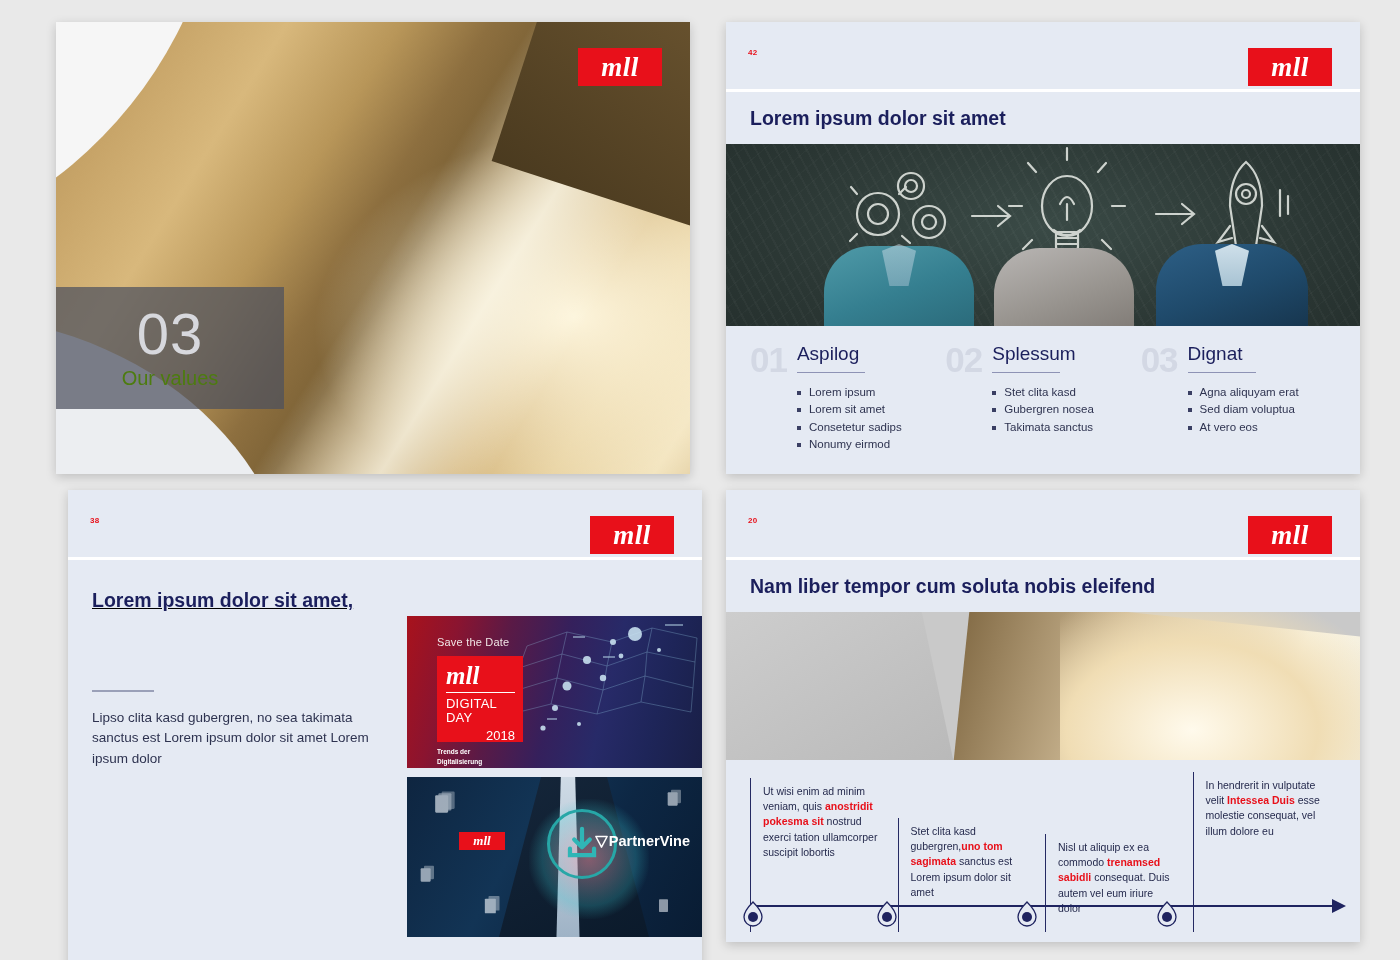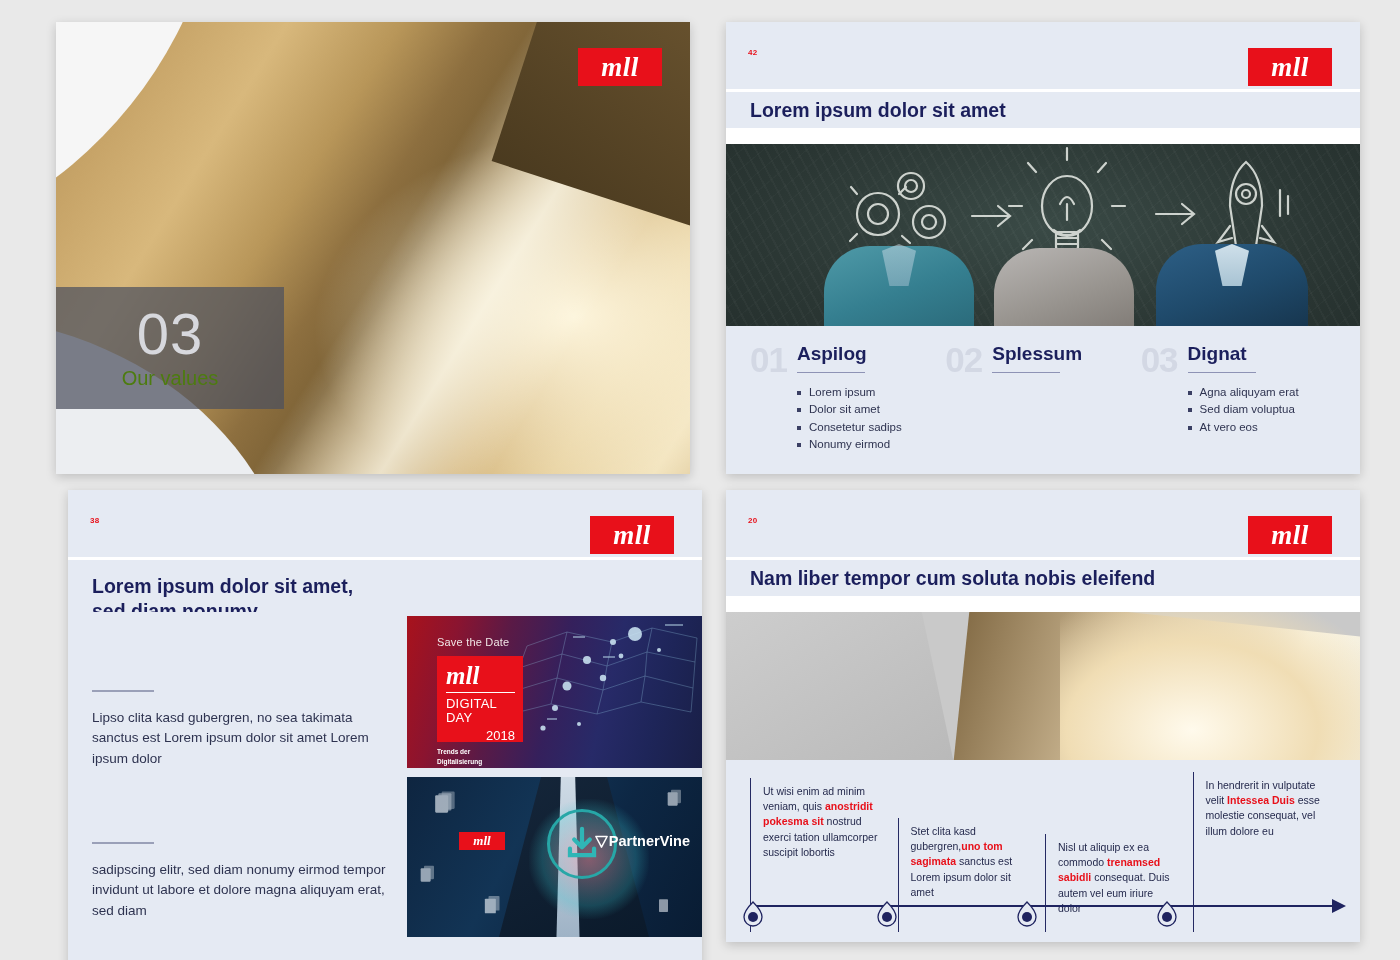--- a/index.html
+++ b/index.html
@@ -38,21 +38,21 @@
   .logo-header { position: absolute; right: 28px; top: 26px; width: 84px; height: 38px; font-size: 27px; }
 
   .page-num {
     position: absolute; left: 22px; top: 26px;
     font-size: 8px; color: #e8101a; font-weight: 700; letter-spacing: .3px;
   }
 
   
   .head-band { position: absolute; left: 0; right: 0; top: 0; height: 67px; background: #e5eaf3; }
   .title-band {
-    position: absolute; left: 0; right: 0; top: 70px; height: 36px;
+    position: absolute; left: 0; right: 0; top: 70px; height: 52px;
     background: #e5eaf3; display: flex; align-items: center; padding-left: 24px;
   }
   .title-band h1 { font-size: 19.5px; color: #1b1f5c; font-weight: 700; line-height: 1.28; }
 
   
   .gold-a { position: absolute; inset: 0; background: #ffffff; }
   .gold-a .blob {
     position: absolute; left: -80px; top: -120px; width: 820px; height: 700px;
     background:
       radial-gradient(ellipse 420px 300px at 72% 62%, rgba(255,248,225,.95) 0%, rgba(255,248,225,0) 62%),
@@ -111,34 +111,34 @@
   .collar { position: absolute; bottom: 40px; left: 50%; transform: translateX(-50%); width: 34px; height: 42px;
             background: linear-gradient(180deg,#cfe0ea,#a8c3d3); clip-path: polygon(50% 0,100% 16%,78% 100%,22% 100%,0 16%); }
 
   .cols {
     position: absolute; left: 0; right: 0; top: 304px; bottom: 0;
     background: #e5eaf3; display: flex; padding: 18px 24px 0 24px;
   }
   .col { flex: 1; display: flex; gap: 10px; padding-right: 10px; }
   .col .idx { font-size: 35px; font-weight: 700; color: #d3d8e4; line-height: .92; letter-spacing: -1px; }
   .col .body { flex: 1; }
-  .col h2 { font-size: 19px; font-weight: 700; color: #1b1f5c; line-height: 1; }
+  .col h2 { font-size: 19px; font-weight: 400; color: #1b1f5c; line-height: 1; }
   .col .rule { width: 68px; height: 1px; background: #8e93b5; margin: 9px 0 11px 0; }
   .col ul { list-style: none; }
   .col li {
     font-size: 11.5px; color: #2e3350; line-height: 1.52;
     padding-left: 12px; position: relative;
   }
   .col li::before {
     content: ""; position: absolute; left: 0; top: 7px;
     width: 4px; height: 4px; background: #3a3f63;
   }
 
   
-  #slide-media .title-band { height: 78px; align-items: flex-start; padding-top: 14px; }
+  #slide-media .title-band { height: 78px; align-items: flex-end; padding-top: 14px; text-decoration: underline; }
   .m-left { position: absolute; left: 24px; top: 200px; width: 300px; }
   .m-rule { width: 62px; height: 1.5px; background: #9aa0b8; margin-bottom: 16px; }
   .m-para { font-size: 13.5px; line-height: 1.55; color: #2e3350; }
   .m-left.second { top: 352px; }
 
   .promo {
     position: absolute; right: 0; width: 295px; overflow: hidden;
   }
   .promo.top { top: 126px; height: 152px; }
   .promo.bot { top: 287px; height: 160px; }
@@ -277,31 +277,36 @@
     </div>
 
     <div class="cols">
       <div class="col">
         <div class="idx">01</div>
         <div class="body">
           <h2>Aspilog</h2>
           <div class="rule"></div>
           <ul>
             <li>Lorem ipsum</li>
-            <li>Dolor sit amet</li>
+            <li>Lorem sit amet</li>
             <li>Consetetur sadips</li>
             <li>Nonumy eirmod</li>
           </ul>
         </div>
       </div>
       <div class="col">
         <div class="idx">02</div>
         <div class="body">
           <h2>Splessum</h2>
           <div class="rule"></div>
+          <ul>
+            <li>Stet clita kasd</li>
+            <li>Gubergren nosea</li>
+            <li>Takimata sanctus</li>
+          </ul>
         </div>
       </div>
       <div class="col">
         <div class="idx">03</div>
         <div class="body">
           <h2>Dignat</h2>
           <div class="rule"></div>
           <ul>
             <li>Agna aliquyam erat</li>
             <li>Sed diam voluptua</li>
@@ -320,24 +325,20 @@
       <h1>
         <span>Lorem ipsum dolor sit amet,</span><br>
         <span>sed diam nonumy</span>
       </h1>
     </div>
     <div style="position:absolute;left:0;right:0;top:122px;bottom:0;background:#e5eaf3;"></div>
 
     <div class="m-left">
       <div class="m-rule"></div>
       <p class="m-para">Lipso clita kasd gubergren, no sea takimata sanctus est Lorem ipsum dolor sit amet Lorem ipsum dolor</p>
-    </div>
-    <div class="m-left second">
-      <div class="m-rule"></div>
-      <p class="m-para">sadipscing elitr, sed diam nonumy eirmod tempor invidunt ut labore et dolore magna aliquyam erat, sed diam</p>
     </div>
 
     <div class="promo top">
       <div class="dd-bg"></div>
       <svg class="dd-mesh" viewBox="0 0 295 152" preserveAspectRatio="none" aria-hidden="true">
         <g stroke="#9fd8ef" stroke-width=".5" fill="none" opacity=".55">
           <path d="M120 30 L160 16 L205 26 L245 12 L290 22"></path>
           <path d="M112 52 L155 38 L200 50 L240 36 L288 46"></path>
           <path d="M104 76 L150 62 L196 74 L238 60 L286 72"></path>
           <path d="M96 100 L144 88 L190 98 L234 86 L284 96"></path>

